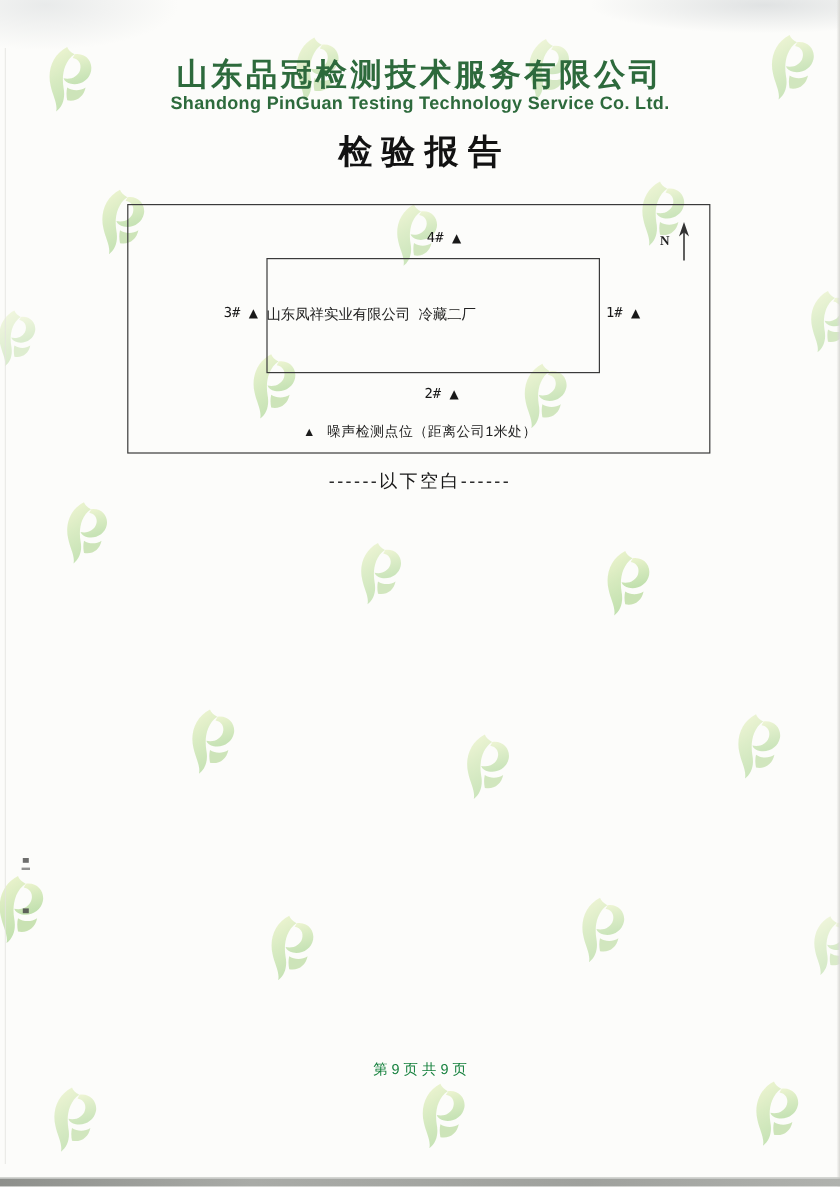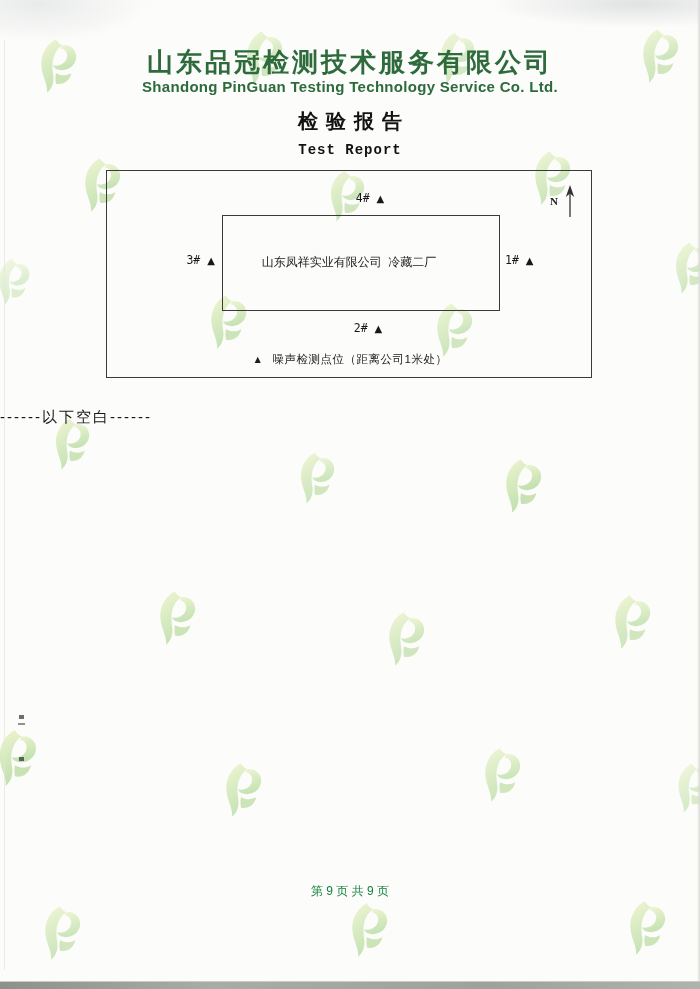--- a/index.html
+++ b/index.html
@@ -23,44 +23,44 @@
     background:radial-gradient(ellipse at 70% 15%, rgba(165,172,178,.32), transparent 70%); z-index:1; }
   .smudge-tl { position:absolute; left:0; top:0; width:150px; height:42px;
     background:radial-gradient(ellipse at 25% 10%, rgba(175,182,188,.25), transparent 70%); z-index:1; }
   .speck { position:absolute; background:#4a4a4a; z-index:2; }
   
   .company-cn { position:absolute; left:0; top:45px; width:100%; text-align:center;
     font-size:26px; font-weight:bold; letter-spacing:3px; color:#2d6a3c; white-space:pre; z-index:2; }
   .company-en { position:absolute; left:0; top:78px; width:100%; text-align:center;
     font-family:Liberation Sans, sans-serif; font-size:15px; font-weight:bold; letter-spacing:.3px; color:#2d6a3c; z-index:2; }
   .title-cn { position:absolute; left:0; top:108px; width:100%; text-align:center;
-    font-size:20px; font-weight:bold; letter-spacing:8px; padding-left:8px; color:#121212; z-index:2; }
+    font-size:28px; font-weight:bold; letter-spacing:8px; padding-left:8px; color:#121212; z-index:2; }
   .title-en { position:absolute; left:0; top:142px; width:100%; text-align:center;
     font-family:"Liberation Mono", monospace; font-size:14px; font-weight:bold; letter-spacing:1px; color:#121212; z-index:2; }
   
   .outer-rect { position:absolute; left:106px; top:170px; width:486px; height:208px;
     border:1.5px solid #3a3a3a; background:transparent; z-index:2; }
   .inner-rect { position:absolute; left:222px; top:215px; width:278px; height:96px;
     border:1.5px solid #3a3a3a; z-index:2; }
-  .site-label { position:absolute; left:222px; top:254px; width:254px; text-align:center;
+  .site-label { position:absolute; left:222px; top:254px; width:254px; text-align:left;
     font-size:12px; color:#222; white-space:pre; z-index:2; }
   .pt { position:absolute; font-family:"DejaVu Sans Mono", monospace; font-size:11.5px; color:#181818; z-index:2; white-space:nowrap; }
   .pt .tri { font-family:"DejaVu Sans", sans-serif; font-size:10px; margin-left:7px; }
   .pt-top    { left:320px; top:191px; width:100px; text-align:center; }
   .pt-left   { left:145px; top:253px; width:70px;  text-align:right;  }
   .pt-right  { left:505px; top:253px; width:70px;  text-align:left;   }
   .pt-bottom { left:318px; top:321px; width:100px; text-align:center; }
   .north { position:absolute; left:548px; top:184px; width:36px; height:34px; z-index:2; }
   .north .n-label { position:absolute; left:2px; top:11px; font-family:"Liberation Serif", serif; font-size:11px; font-weight:bold; color:#222; }
   .north svg { position:absolute; left:14px; top:0; }
   .legend { position:absolute; left:0; top:352px; width:700px; text-align:center;
     font-size:11.5px; color:#1c1c1c; letter-spacing:.5px; z-index:2; }
   .legend .tri { font-size:10.5px; margin-right:9px; }
   
-  .blank-note { position:absolute; left:0; top:408px; width:100%; 
+  .blank-note { position:absolute; left:0; top:392px; width:100%; text-align:center;
     font-size:15px; letter-spacing:2px; color:#161616; z-index:2; }
   .page-footer { position:absolute; left:0; top:883px; width:100%; text-align:center;
     font-size:12px; color:#15803d; white-space:pre; z-index:2; }
 </style>
 </head>
 <body>
 
 <div class="page">
 
   <svg width="0" height="0" style="position:absolute" aria-hidden="true">
@@ -83,21 +83,20 @@
   <div class="edge-left"></div>
   <div class="edge-right"></div>
   <div class="edge-bottom"></div>
   <div class="speck" style="left:19px;top:715px;width:5px;height:4px;opacity:.8"></div>
   <div class="speck" style="left:18px;top:723px;width:7px;height:1.5px;opacity:.6"></div>
   <div class="speck" style="left:19px;top:757px;width:5px;height:4px;opacity:.85"></div>
 
   <div class="company-cn">山东品冠检测技术服务有限公司</div>
   <div class="company-en">Shandong PinGuan Testing Technology Service Co. Ltd.</div>
   <div class="title-cn">检验报告</div>
-  <div class="title-en">Test Report</div>
 
   <div class="outer-rect"></div>
   <div class="inner-rect"></div>
   <div class="site-label">山东凤祥实业有限公司  冷藏二厂</div>
 
   <div class="pt pt-top"><span>4#</span><span class="tri">▲</span></div>
   <div class="pt pt-left"><span>3#</span><span class="tri">▲</span></div>
   <div class="pt pt-right"><span>1#</span><span class="tri">▲</span></div>
   <div class="pt pt-bottom"><span>2#</span><span class="tri">▲</span></div>
 

